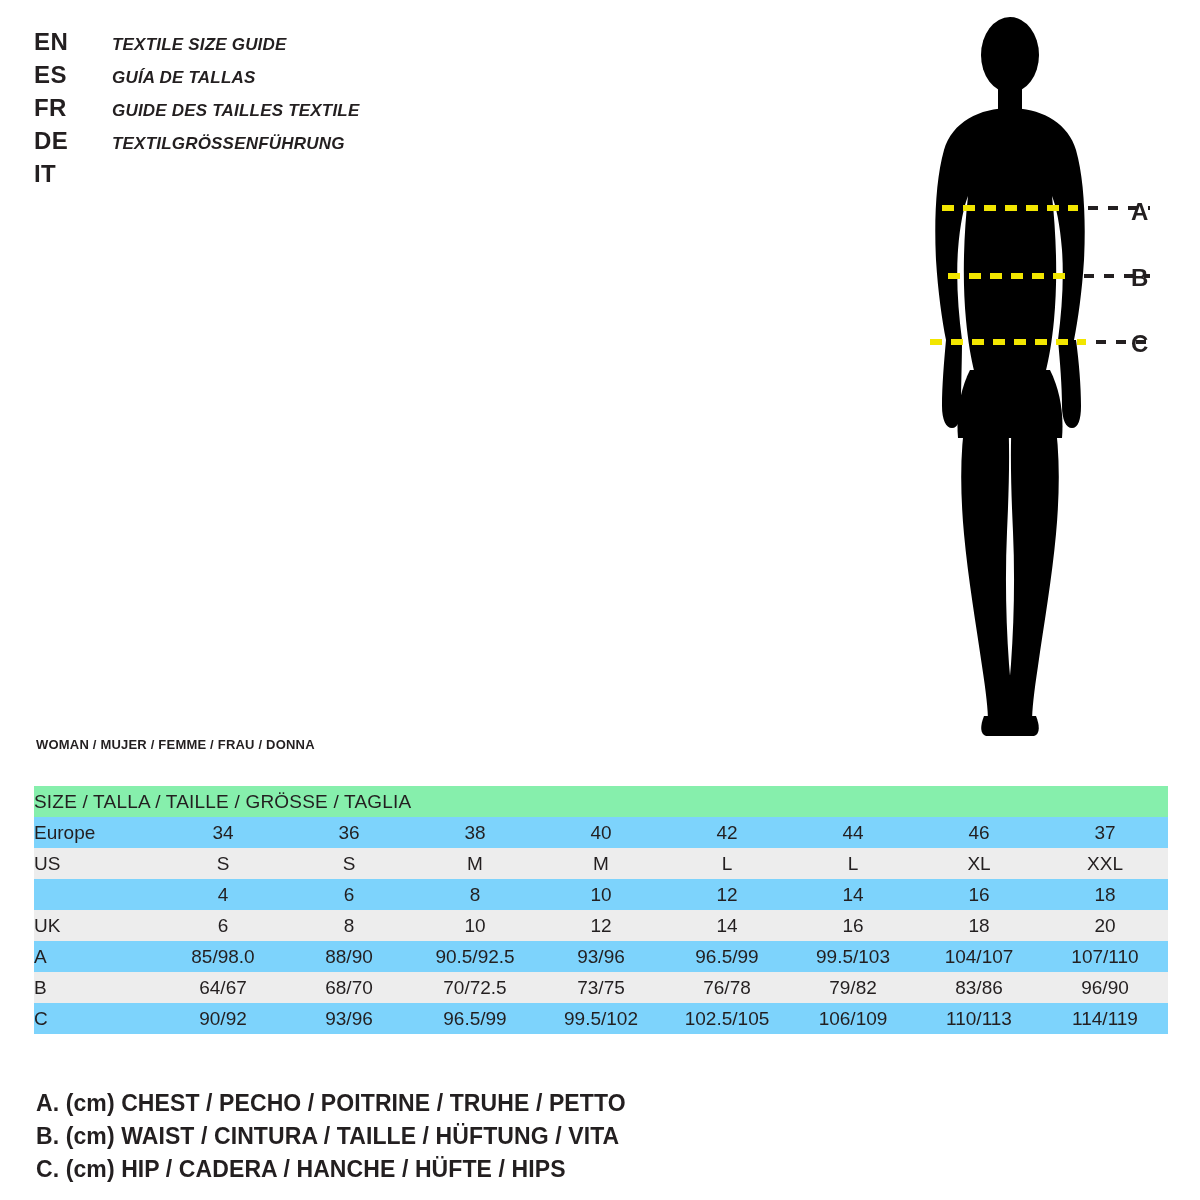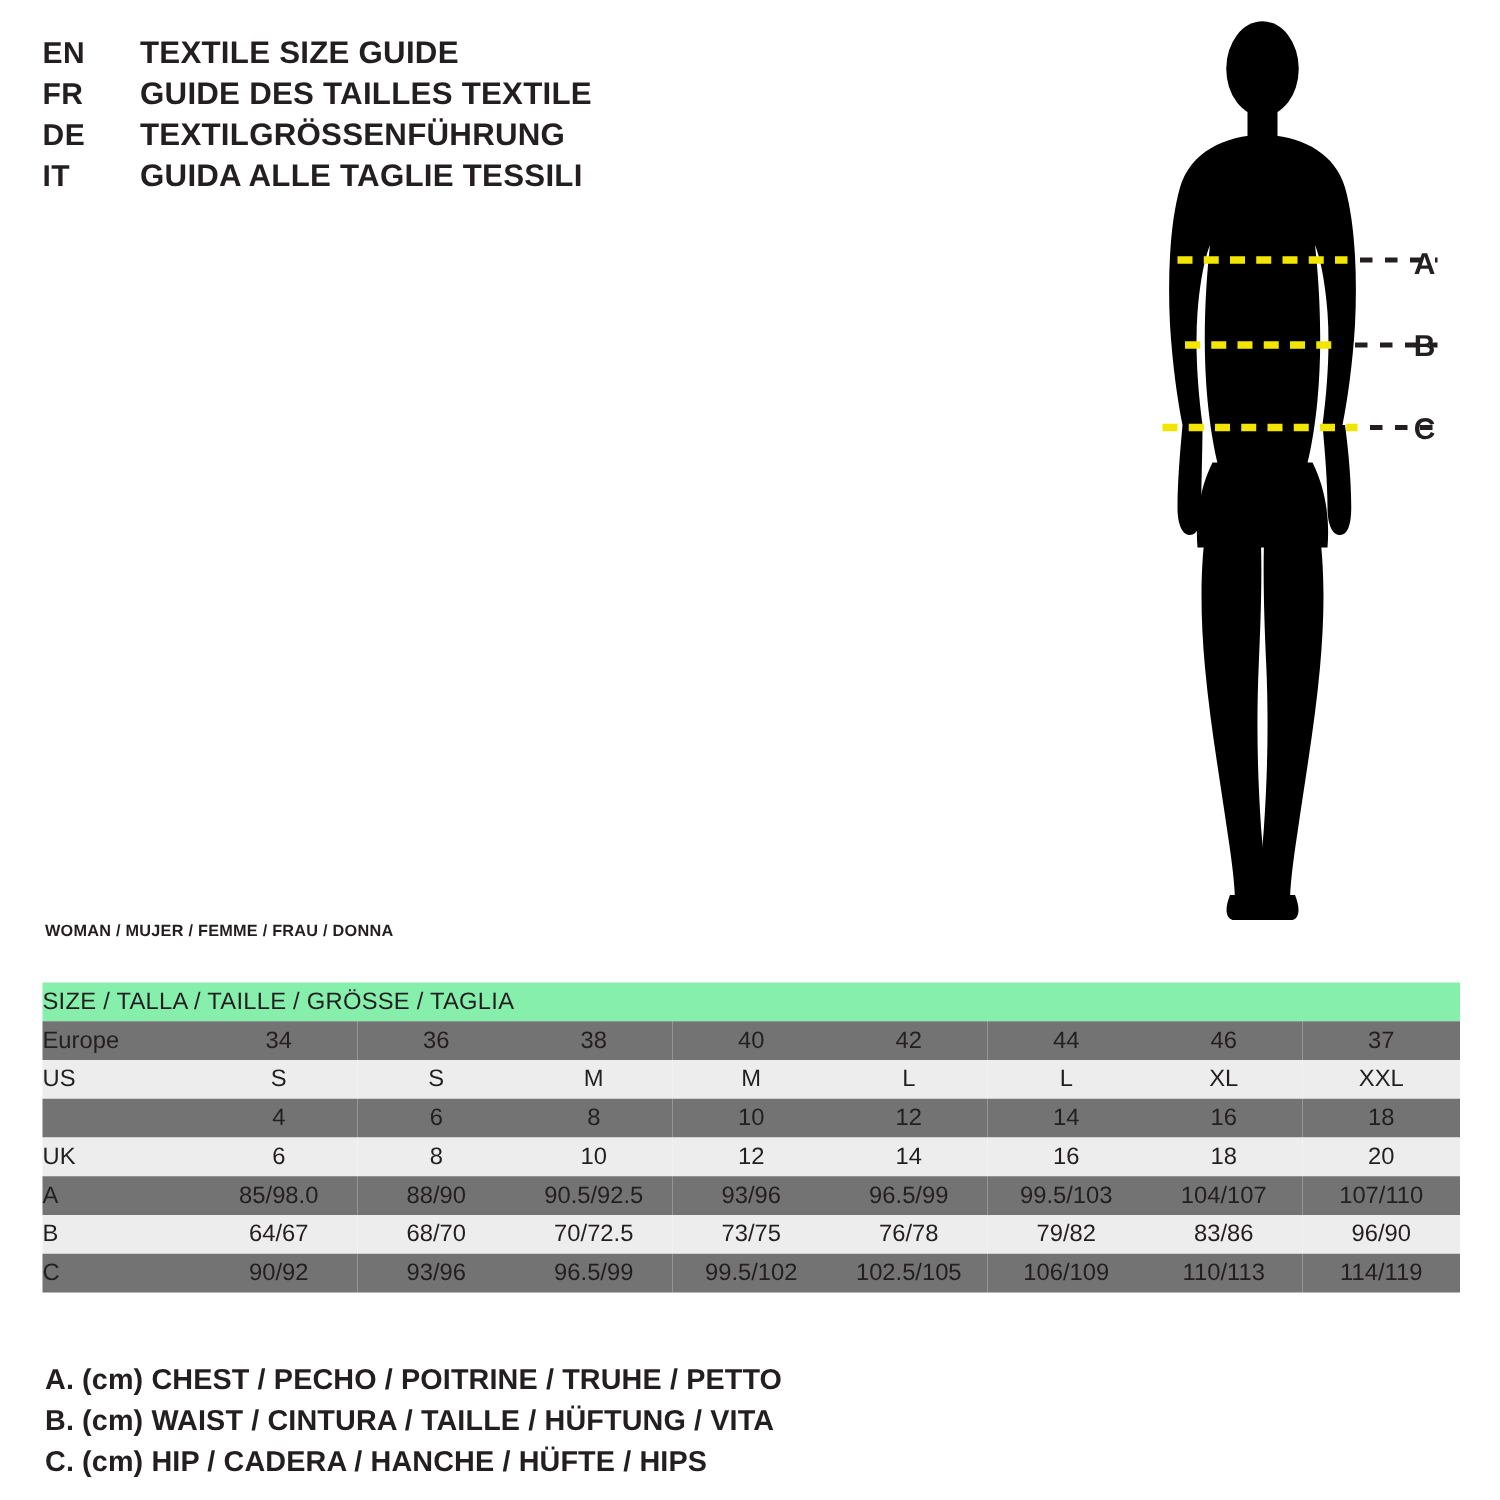--- a/index.html
+++ b/index.html
@@ -30,25 +30,26 @@
     height: 33px;
   }
   .lang-code {
     width: 78px;
     font-size: 24px;
     font-weight: bold;
     letter-spacing: 0.4px;
     color: #231f20;
   }
   .lang-text {
-    font-size: 25px;
+    font-size: 17px;
     font-weight: bold;
     letter-spacing: 0.2px;
     color: #231f20;
     white-space: nowrap;
+    font-style: italic;
   }
 
   
   .figure-wrap {
     position: absolute;
     top: 10px;
     left: 860px;
     width: 330px;
     height: 740px;
   }
@@ -97,21 +98,21 @@
   }
   .row-head td {
     background: #86efac;
     font-weight: bold;
     text-align: left;
     padding-left: 10px;
     font-size: 19px;
     letter-spacing: 0.2px;
   }
   .row-alt td { background: #ededed; margin-top: 41px; }
-  .row-plain td { background: #737373; }
+  .row-plain td { background: #7dd3fc; }
   td.label-cell {
     text-align: left;
     padding-left: 10px;
     width: 190px;
   }
   td.val-cell { text-align: center; }
 
   
   .footnotes {
     position: absolute;
@@ -132,30 +133,33 @@
 <body>
 
 <div class="page">
 
   <div class="lang-block">
     <div class="lang-row">
       <span class="lang-code">EN</span>
       <span class="lang-text">TEXTILE SIZE GUIDE</span>
     </div>
     <div class="lang-row">
+      <span class="lang-code">ES</span>
+      <span class="lang-text">GUÍA DE TALLAS</span>
+    </div>
+    <div class="lang-row">
       <span class="lang-code">FR</span>
       <span class="lang-text">GUIDE DES TAILLES TEXTILE</span>
     </div>
     <div class="lang-row">
       <span class="lang-code">DE</span>
       <span class="lang-text">TEXTILGRÖSSENFÜHRUNG</span>
     </div>
     <div class="lang-row">
       <span class="lang-code">IT</span>
-      <span class="lang-text">GUIDA ALLE TAGLIE TESSILI</span>
     </div>
   </div>
 
   <div class="figure-wrap">
     <svg width="330" height="740" viewBox="0 0 330 740">
       <g fill="#000000">
 
         <ellipse cx="150" cy="45" rx="29" ry="38"></ellipse>
 
         <rect x="138" y="78" width="24" height="26"></rect>

